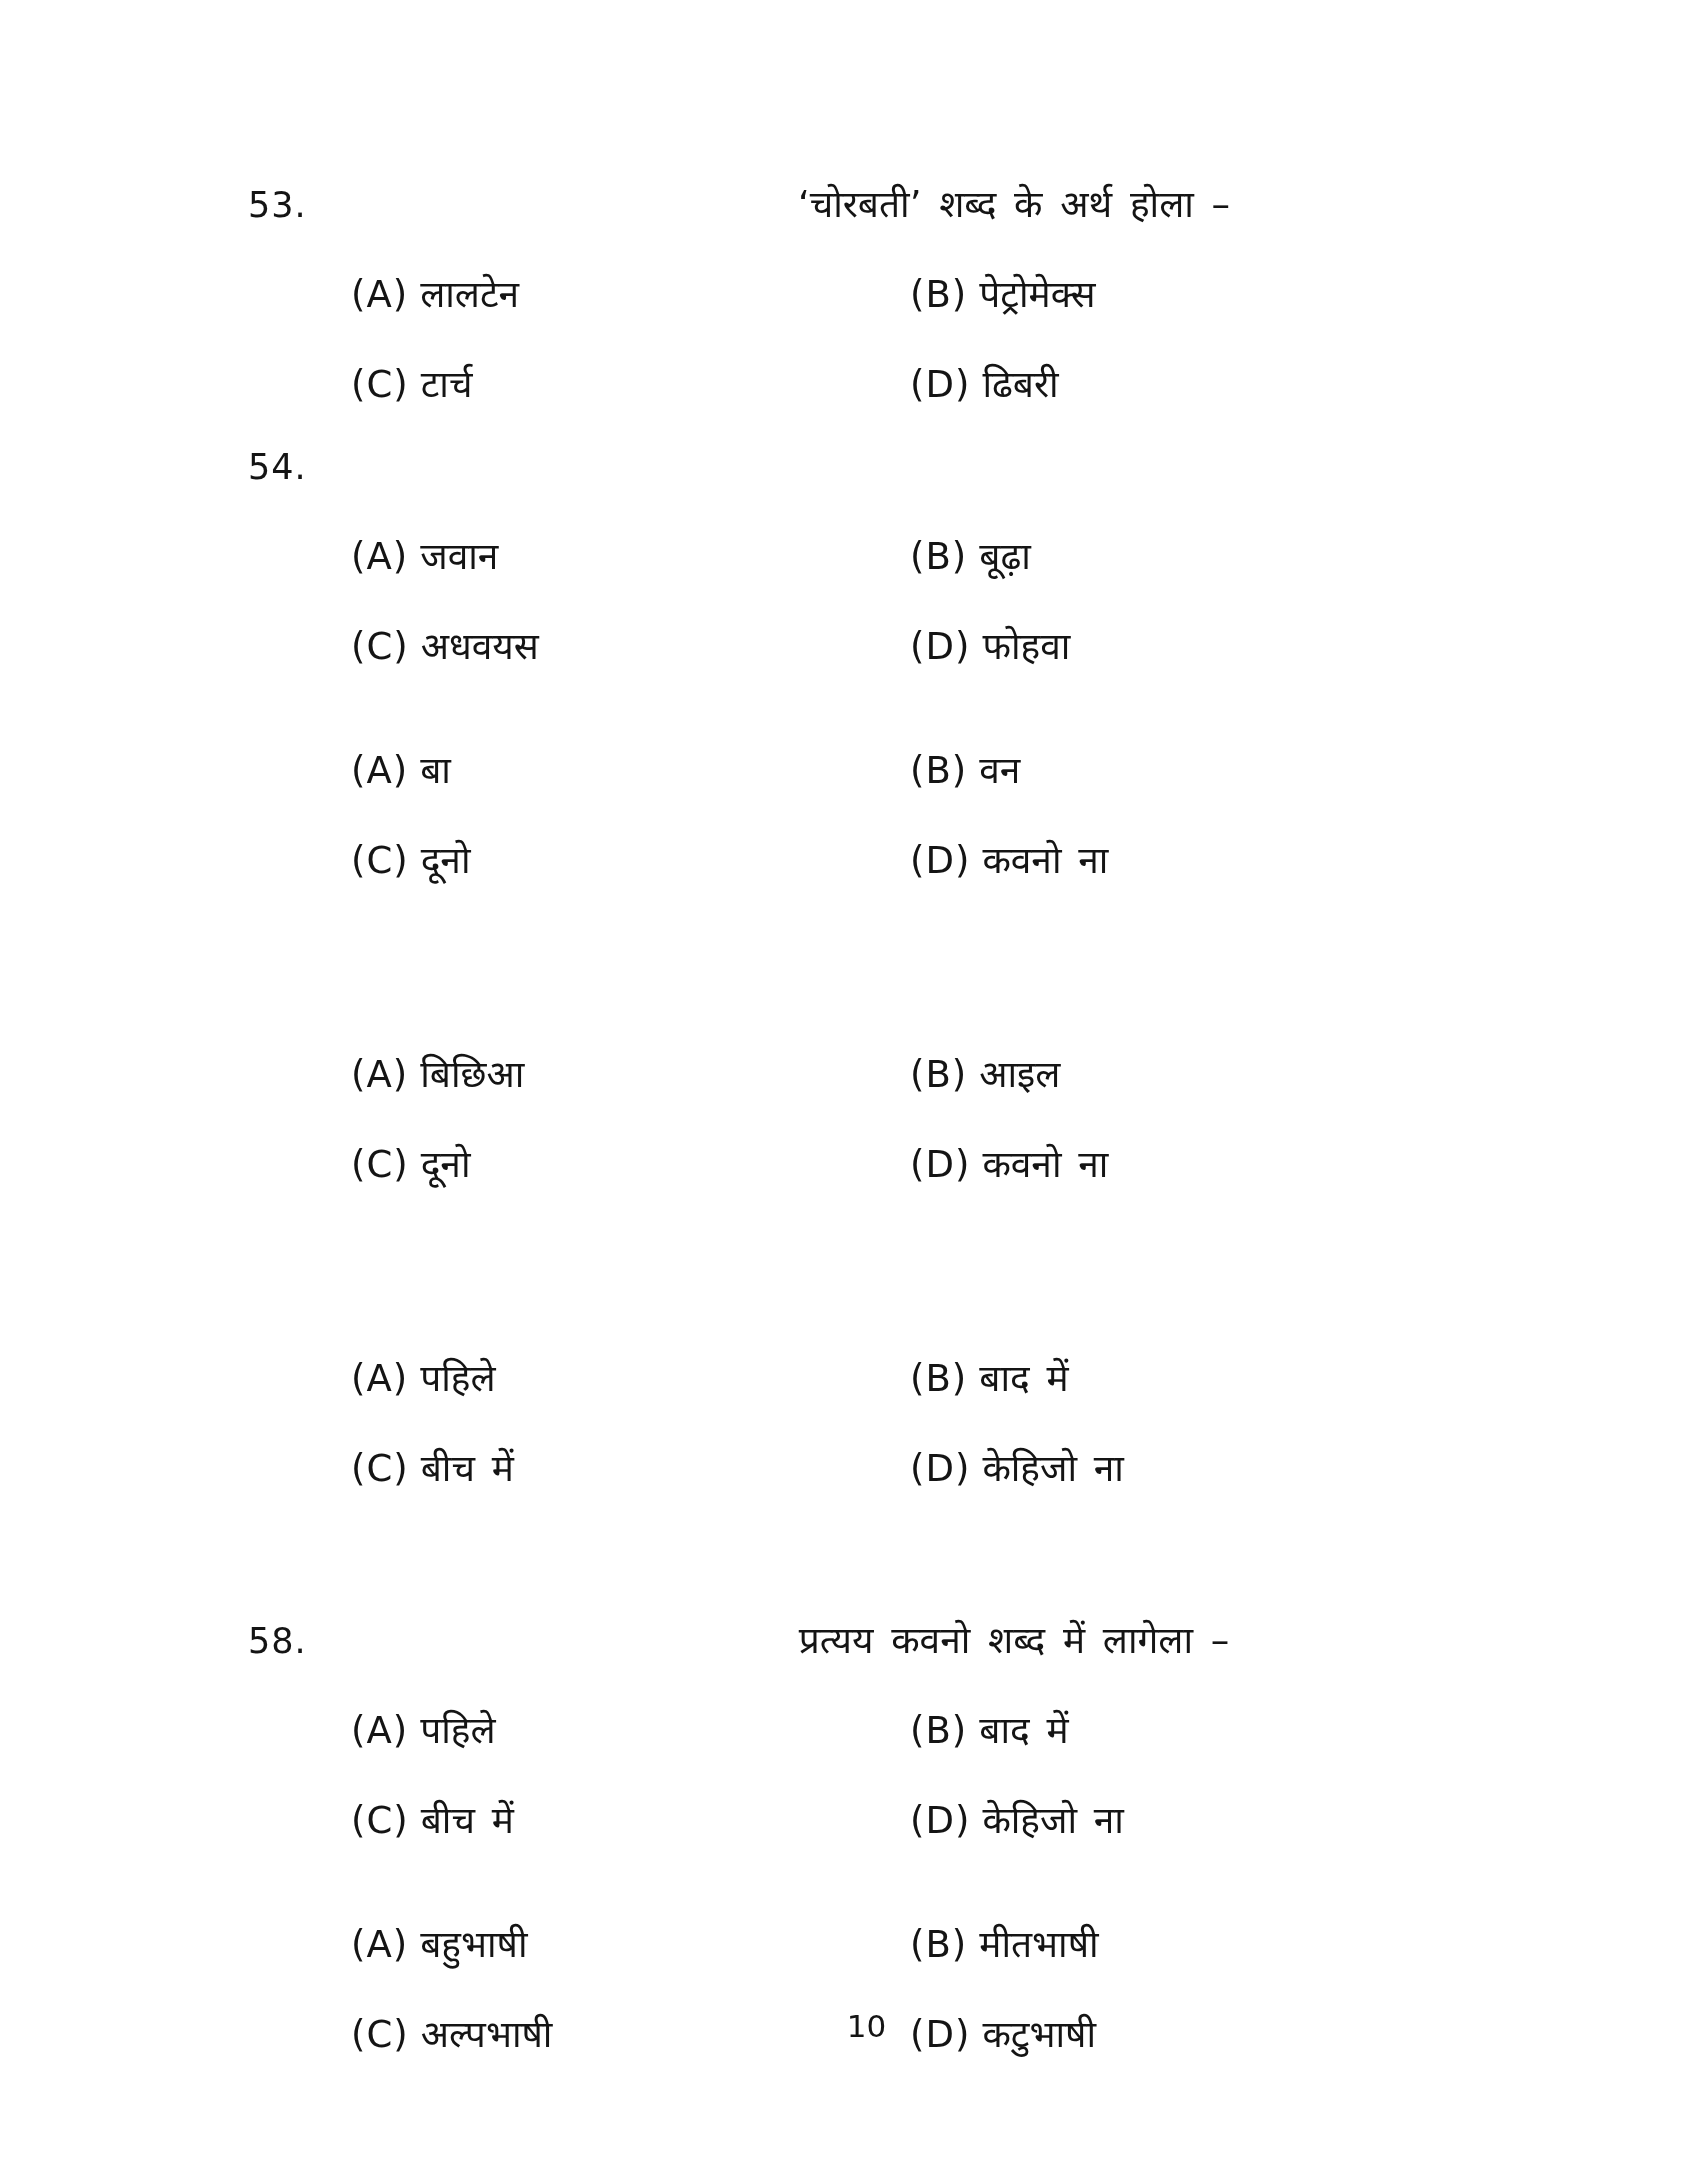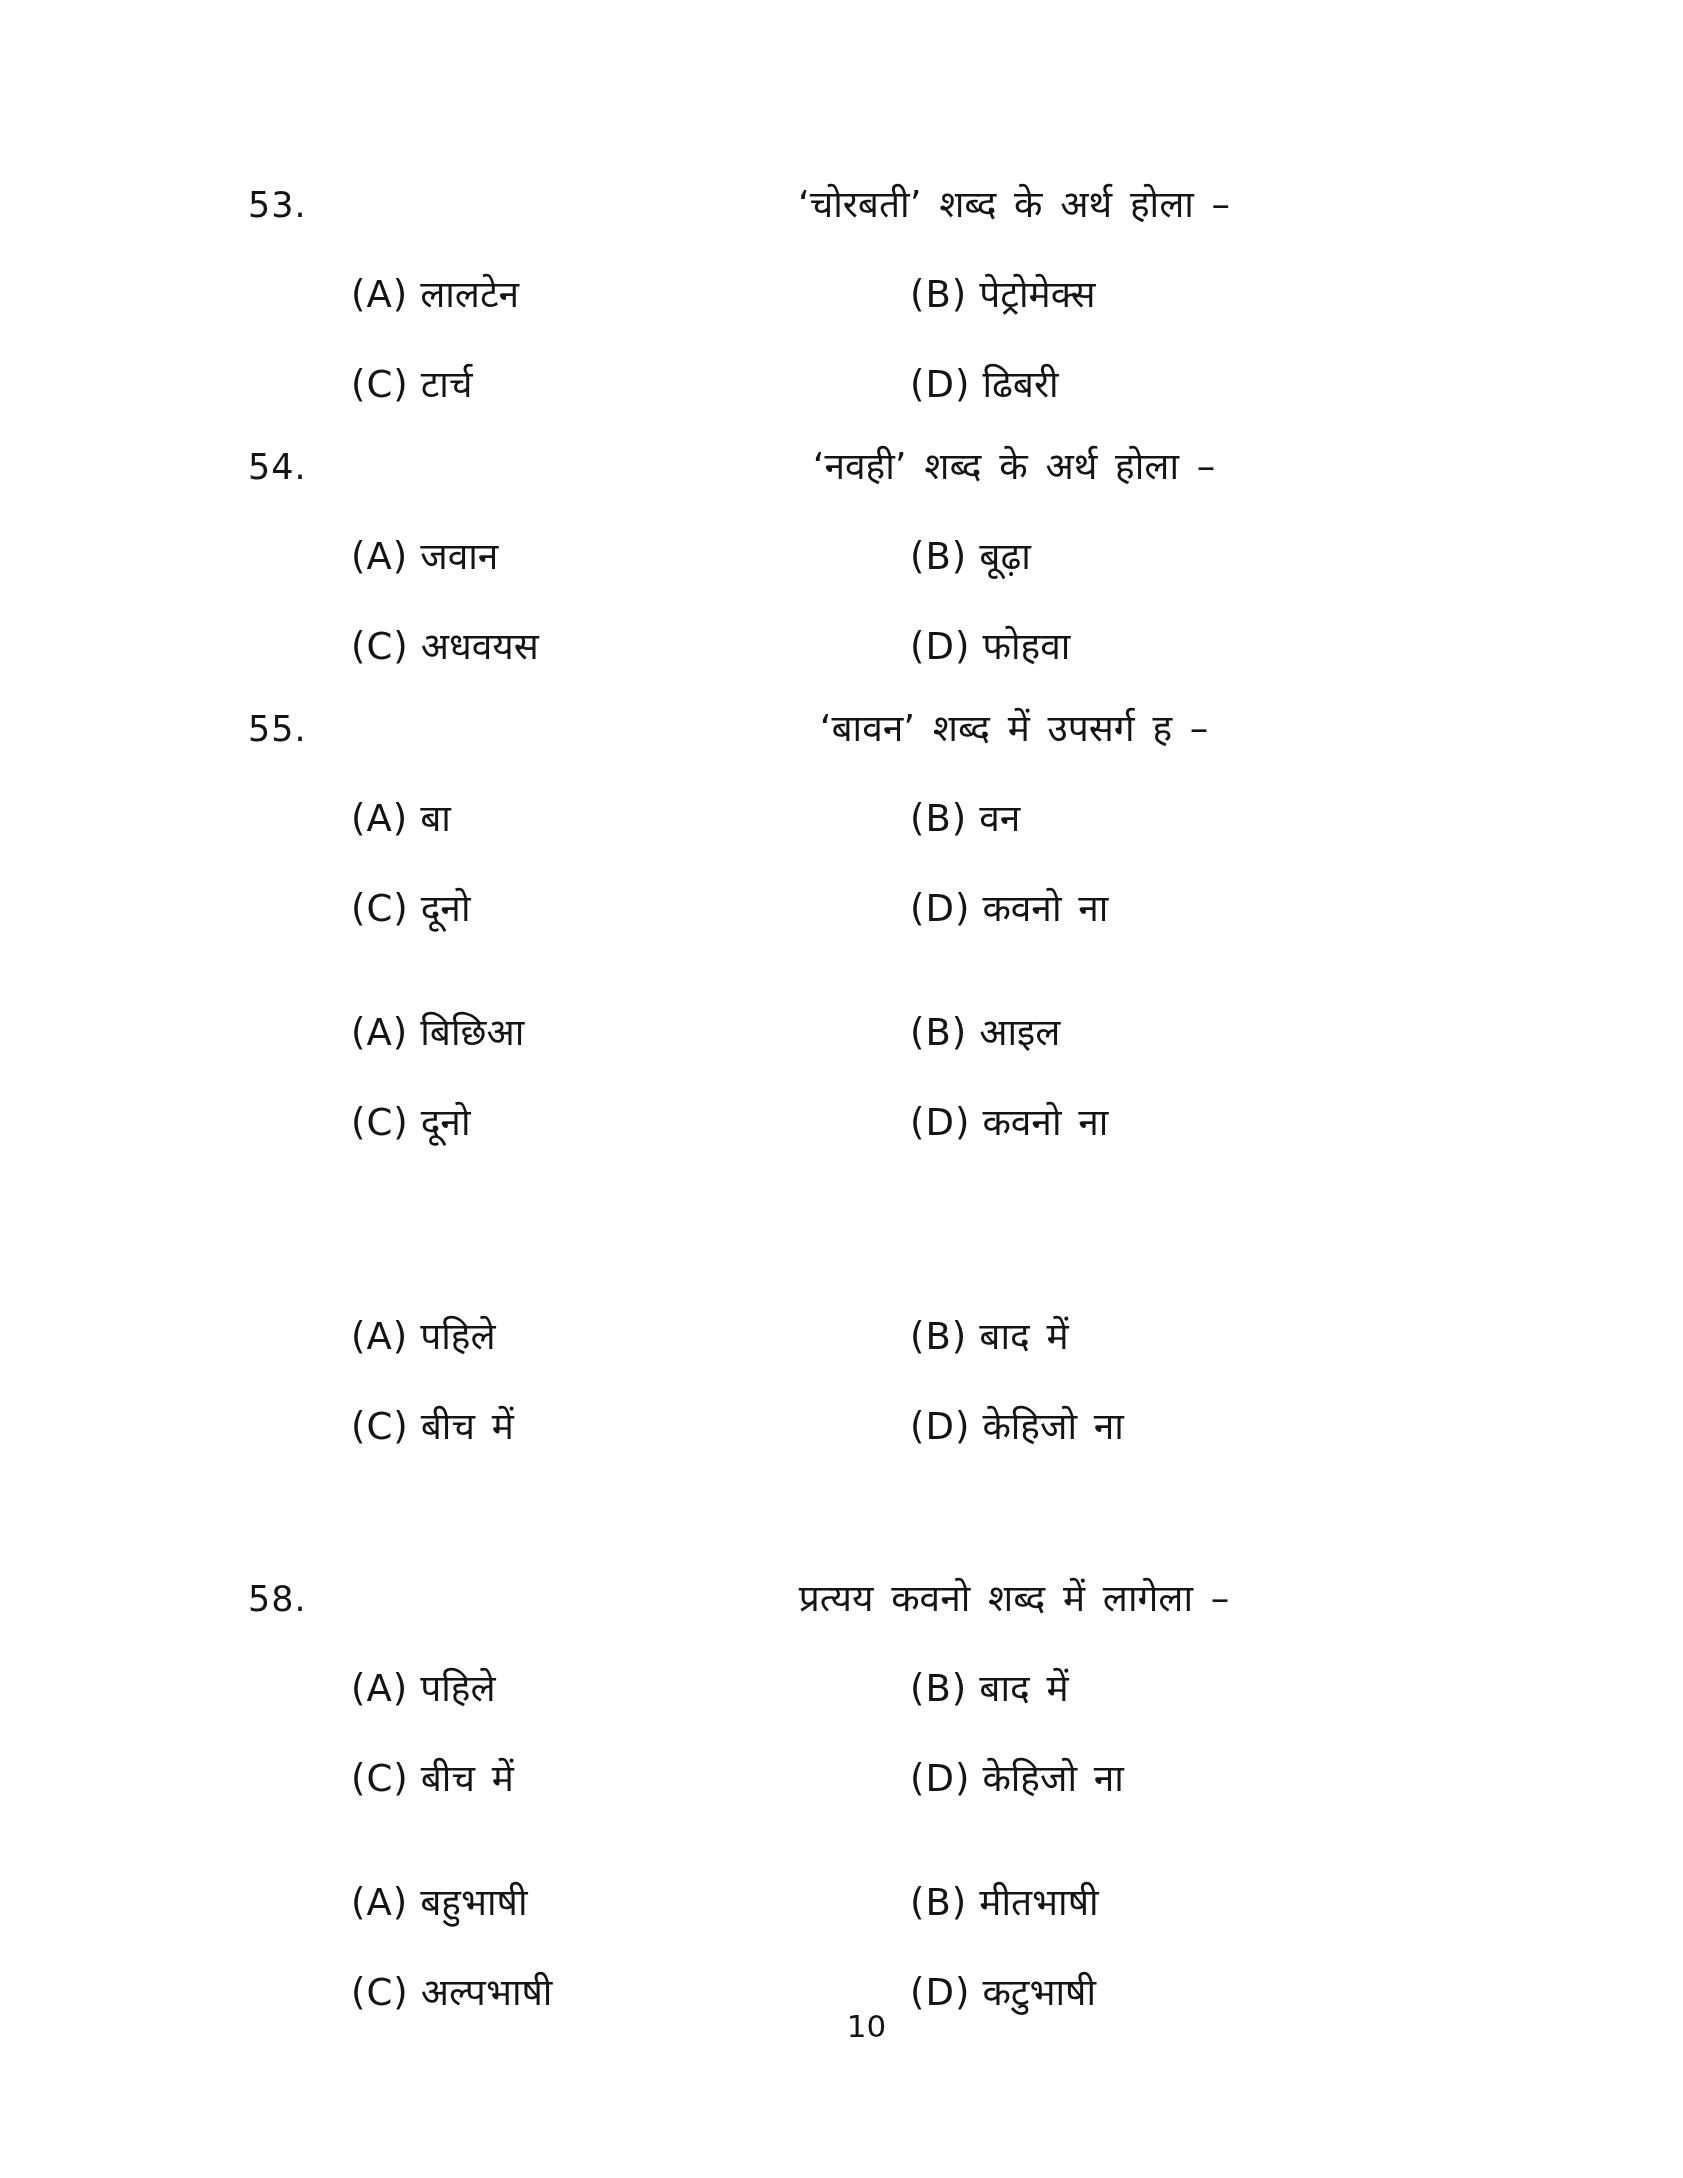--- a/index.html
+++ b/index.html
@@ -109,21 +109,20 @@
       <div class="opt opt-right">
         <span class="opt-label">(D)</span>
         <span class="opt-text">ढिबरी</span>
       </div>
     </div>
   </div>
 
   <div class="question">
     <div class="q-head">
       <span class="q-num">54.</span>
-      <span class="q-text">‘नवही’ शब्द के अर्थ होला –</span>
     </div>
     <div class="opt-row">
       <div class="opt opt-left">
         <span class="opt-label">(A)</span>
         <span class="opt-text">जवान</span>
       </div>
       <div class="opt opt-right">
         <span class="opt-label">(B)</span>
         <span class="opt-text">बूढ़ा</span>
       </div>
@@ -134,24 +133,20 @@
         <span class="opt-text">अधवयस</span>
       </div>
       <div class="opt opt-right">
         <span class="opt-label">(D)</span>
         <span class="opt-text">फोहवा</span>
       </div>
     </div>
   </div>
 
   <div class="question">
-    <div class="q-head">
-      <span class="q-num">55.</span>
-      <span class="q-text">‘बावन’ शब्द में उपसर्ग ह –</span>
-    </div>
     <div class="opt-row">
       <div class="opt opt-left">
         <span class="opt-label">(A)</span>
         <span class="opt-text">बा</span>
       </div>
       <div class="opt opt-right">
         <span class="opt-label">(B)</span>
         <span class="opt-text">वन</span>
       </div>
     </div>

